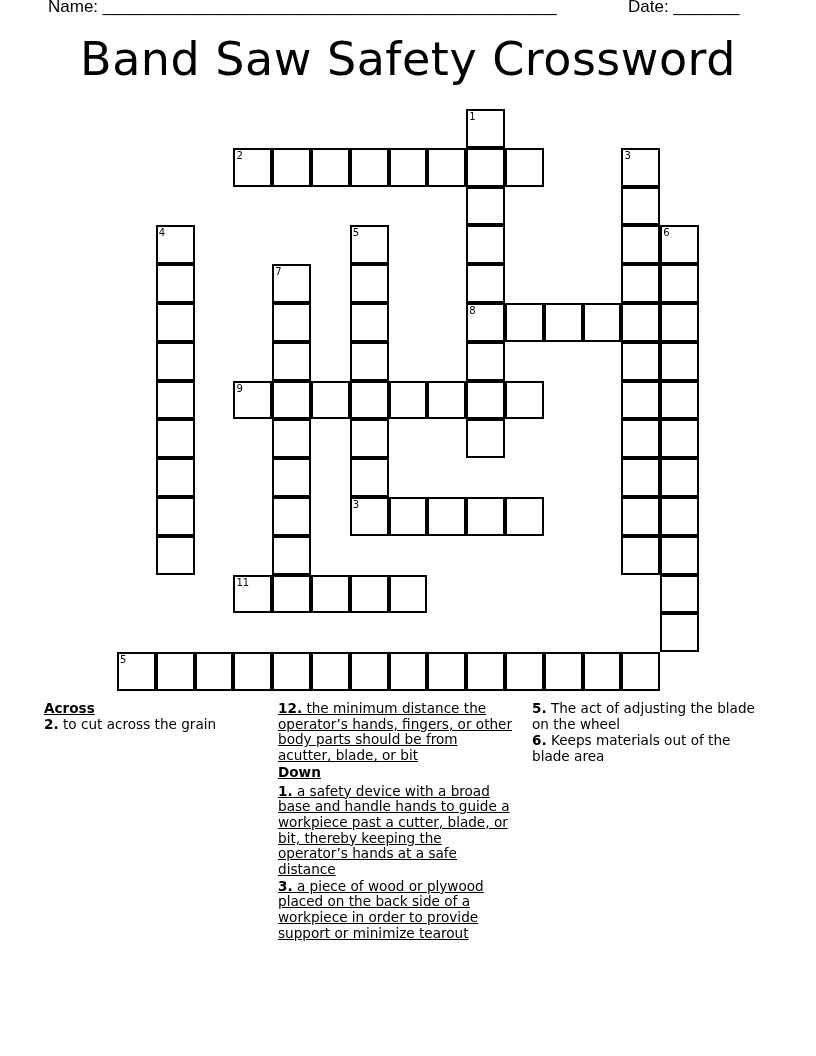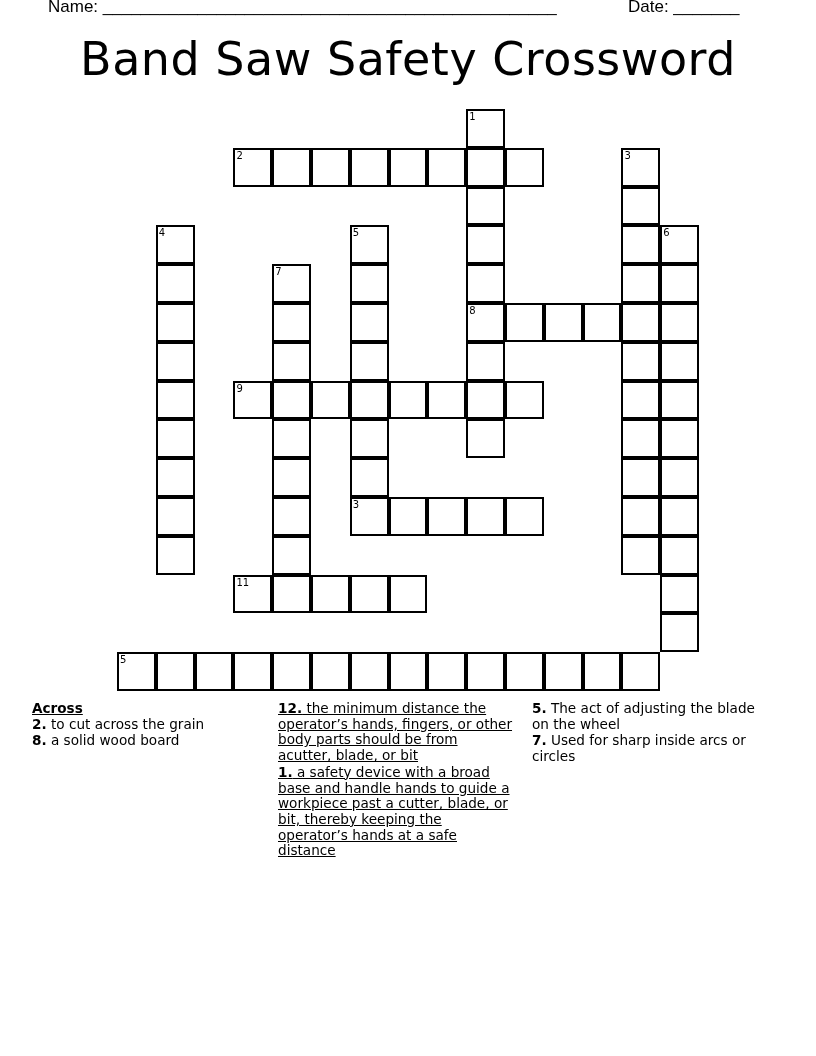--- a/index.html
+++ b/index.html
@@ -12,21 +12,21 @@
   .grid { position: absolute; left: 0; top: 0; width: 816px; height: 700px; }
   .cell { position: absolute; width: 38.8px; height: 38.8px; box-sizing: border-box;
     border: 2px solid #000; background: #fff; margin-left: -1px; margin-top: -1px; }
   .cell .num { position: absolute; top: 0px; left: 1px; font-family: "DejaVu Sans", sans-serif;
     font-size: 10px; line-height: 12px; }
   .clues { position: absolute; top: 701px; font-family: "DejaVu Sans", sans-serif;
     font-size: 13.6px; line-height: 15.7px; }
   .clues .heading { font-weight: bold; text-decoration: underline; }
   .clues .clue { margin: 0 0 1px 0; }
   .clues .clue b { font-weight: bold; }
-  .col1 { left: 32px; width: 236px; }
+  .col1 { left: 44px; width: 236px; }
   .col2 { left: 278px; width: 236px; text-decoration: underline; }
   .col3 { left: 532px; width: 236px; }
 </style>
 </head>
 <body>
 
 <div class="header-line">
   <span style="left:0;">Name: ________________________________________________</span>
   <span style="left:580px;">Date: _______</span>
 </div>
@@ -150,24 +150,25 @@
     <div class="cell" style="left: 467.2px; top: 653.2px;"></div>
     <div class="cell" style="left: 506px; top: 653.2px;"></div>
     <div class="cell" style="left: 544.8px; top: 653.2px;"></div>
     <div class="cell" style="left: 583.6px; top: 653.2px;"></div>
     <div class="cell" style="left: 622.4px; top: 653.2px;"></div>
   </div>
 
 <div class="clues col1">
   <div class="heading">Across</div>
   <div class="clue"><b>2.</b><span> to cut across the grain</span></div>
-  <div class="clue"><b>8.</b><span> a solid wood board</span></div>
 </div>
 
 <div class="clues col2">
   <div class="clue"><b>12.</b><span> the minimum distance the operator’s hands, fingers, or other body parts should be from acutter, blade, or bit</span></div>
+  <div class="heading" style="margin-bottom:3px;">Down</div>
   <div class="clue"><b>1.</b><span> a safety device with a broad base and handle hands to guide a workpiece past a cutter, blade, or bit, thereby keeping the operator’s hands at a safe distance</span></div>
+  <div class="clue"><b>3.</b><span> a piece of wood or plywood placed on the back side of a workpiece in order to provide support or minimize tearout</span></div>
 </div>
 
 <div class="clues col3">
   <div class="clue"><b>5.</b><span> The act of adjusting the blade on the wheel</span></div>
-  <div class="clue"><b>7.</b><span> Used for sharp inside arcs or circles</span></div>
+  <div class="clue" style="margin-bottom:3px;"><b>6.</b><span> Keeps materials out of the blade area</span></div>
 </div>
 
 </body></html>

